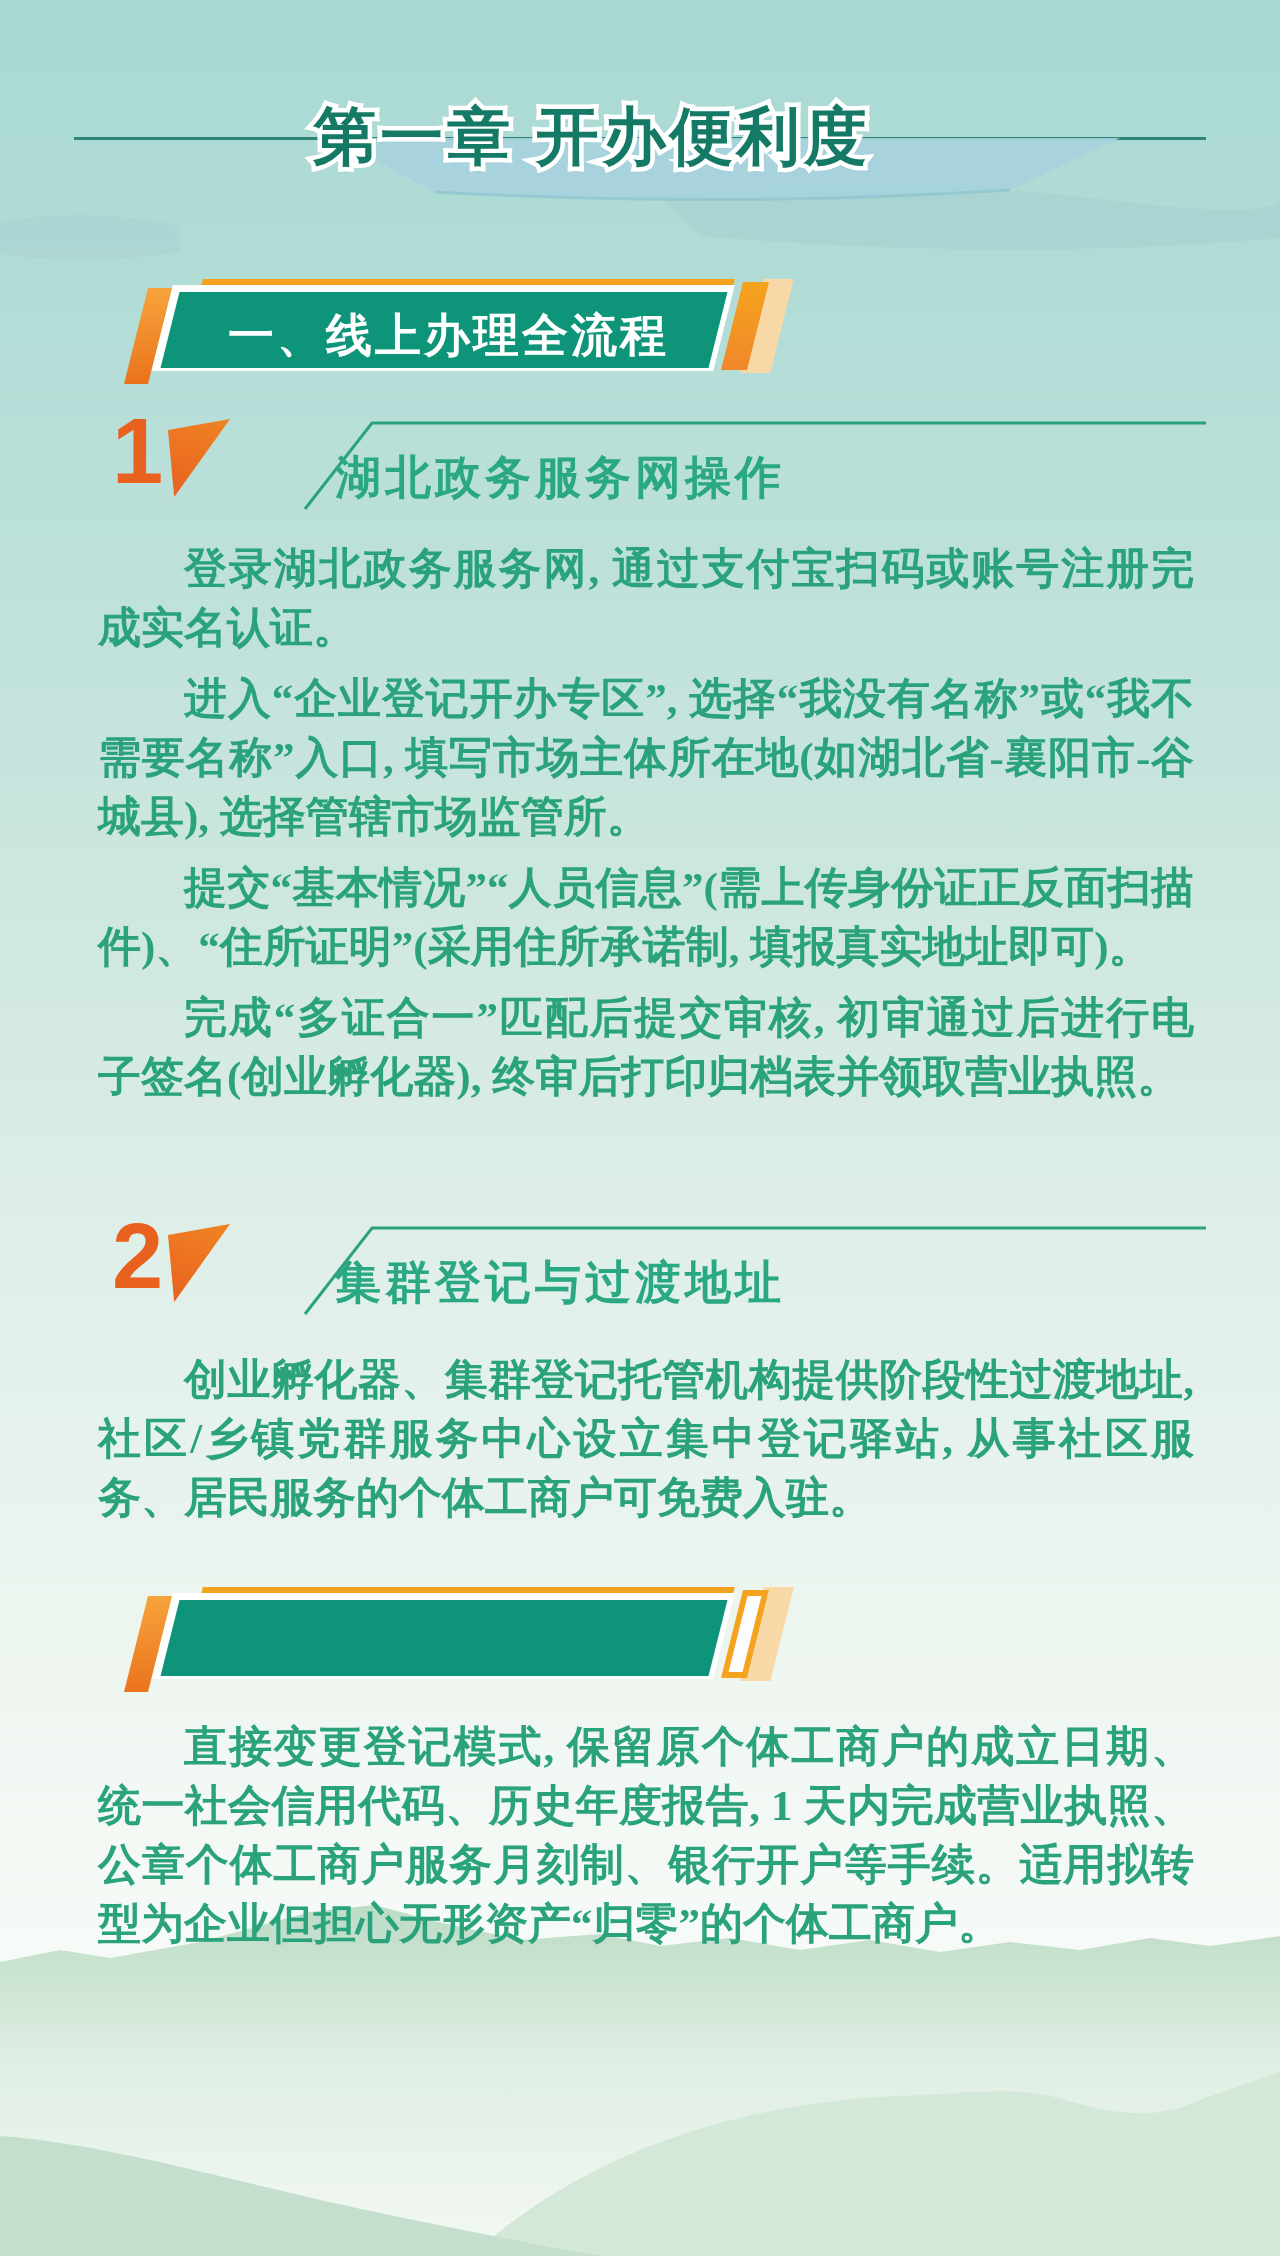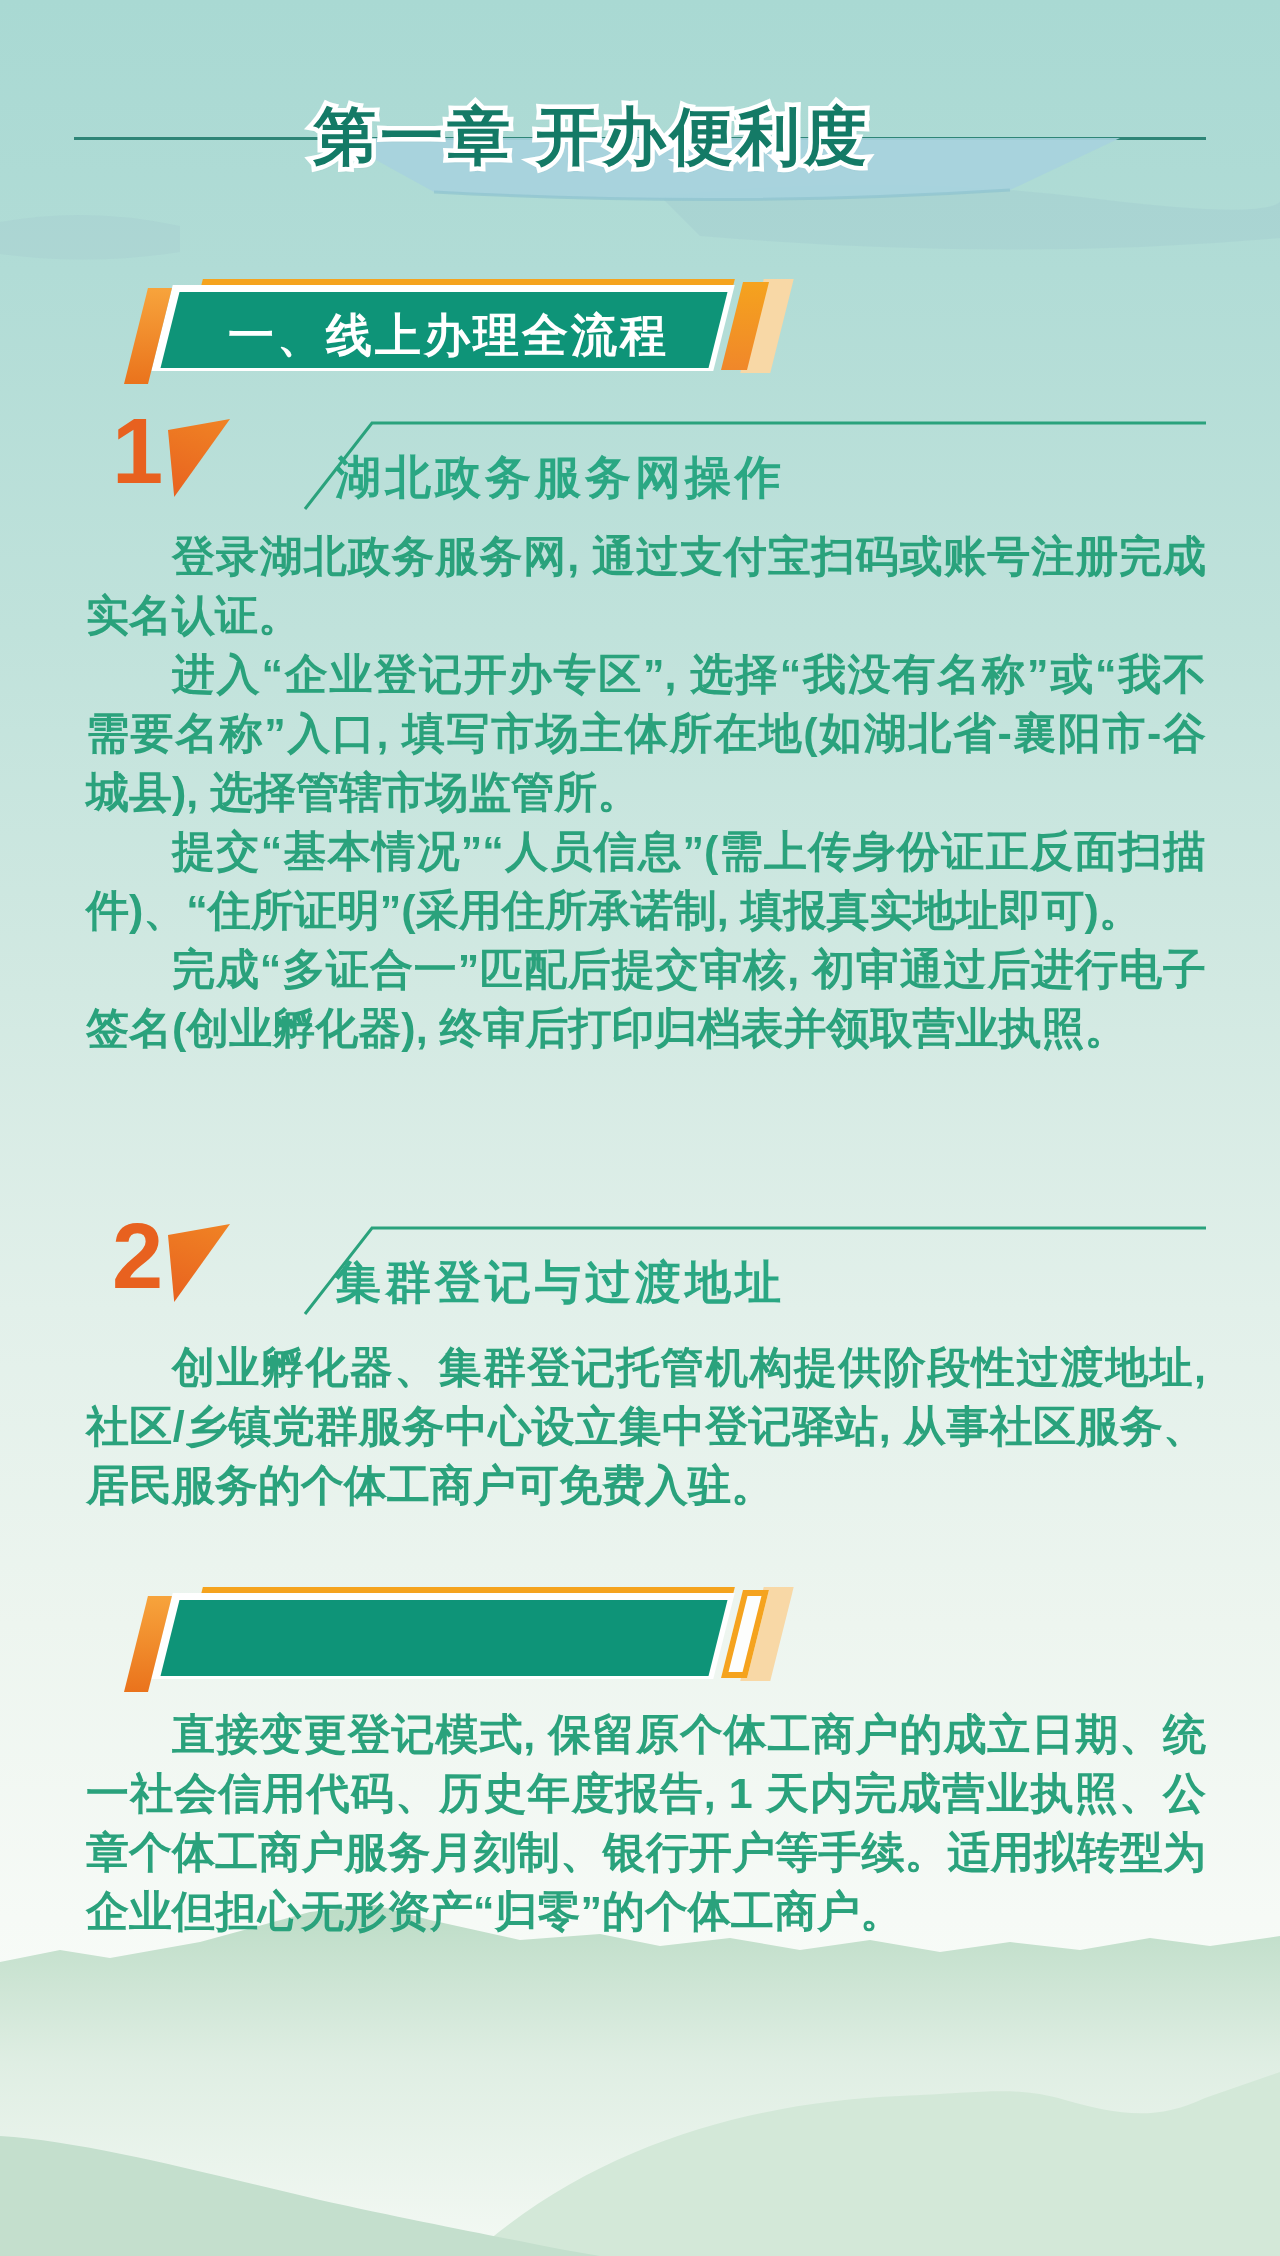--- a/index.html
+++ b/index.html
@@ -87,21 +87,21 @@
     white-space:nowrap;
     margin-left:29px;
   }
 
   
   .body-block{
     position:absolute;left:86px;width:1120px;z-index:2;
     color:#2aa27c;font-weight:bold;font-size:43px;line-height:59px;
     text-align:justify;
   }
-  .body-block p{margin:0;text-indent:86px;}
+  .body-block p{margin:12px;text-indent:86px;font-family:Liberation Serif, serif;}
 </style>
 </head>
 <body>
 
 <div class="page">
 
   <svg class="bg-svg" viewBox="0 0 1280 2256" preserveAspectRatio="none">
     <defs>
       <linearGradient id="gradBack" x1="0" y1="1905" x2="0" y2="2256" gradientUnits="userSpaceOnUse">
         <stop offset="0" stop-color="#bcdcc6"></stop>

